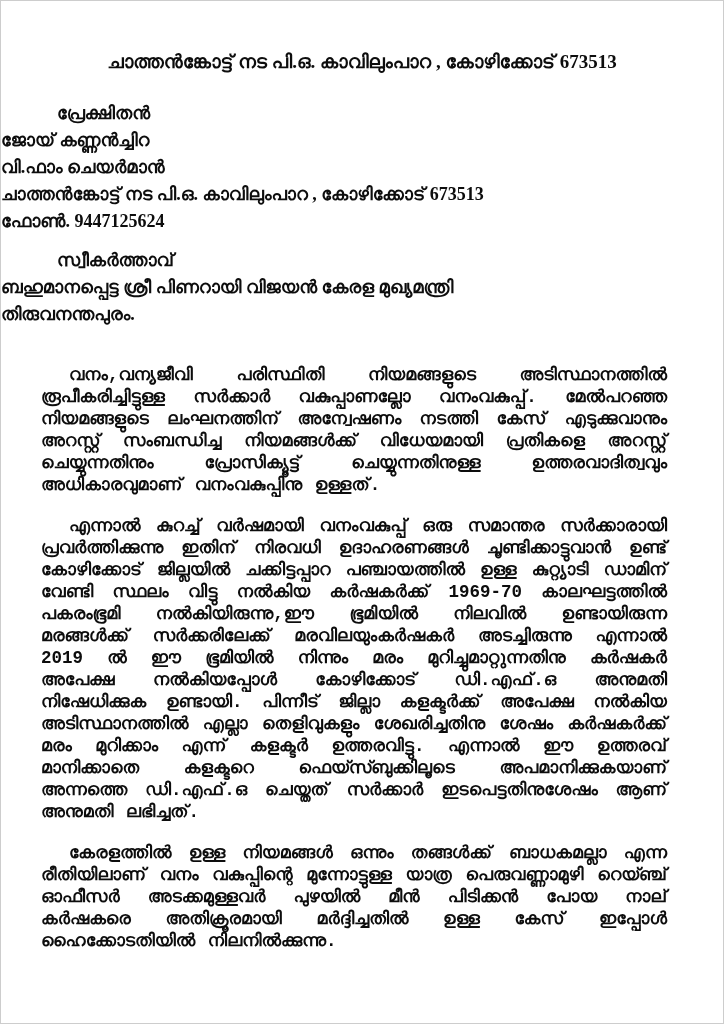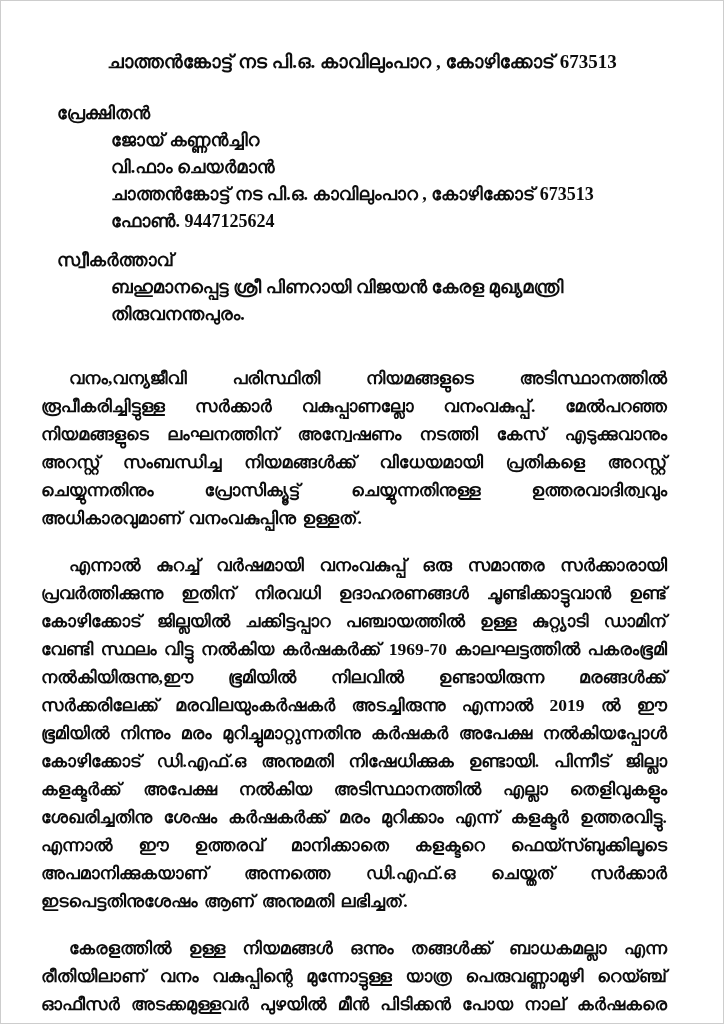--- a/index.html
+++ b/index.html
@@ -39,43 +39,43 @@
     margin-top: 9px;
   }
   .section {
     font-size: 18px;
   }
   .section .label {
     padding-left: 56px;
     line-height: 27px;
   }
   .section .lines {
-    padding-left: 110px;
     padding-right: 40px;
   }
   .section .lines .line {
     line-height: 27px;
   }
   .sender-section {
     margin-top: 26px;
   }
   .recipient-section {
     margin-top: 12px;
   }
   .letter-body {
     margin-top: 36px;
     padding: 0 40px;
     font-size: 17.5px;
     text-align: justify;
   }
   .letter-body p {
     margin: 0 16px 19px 0;
     text-indent: 28px;
-    line-height: 28px;
+    line-height: 22px;
     word-spacing: 2px;
+    font-family: Liberation Mono, monospace;
   }
 </style>
 </head>
 <body>
 
 <div class="page">
 
   <div class="letterhead">
     <div class="address">ചാത്തൻങ്കോട്ട് നട പി.ഒ. കാവിലുംപാറ , കോഴിക്കോട് 673513</div>
   </div>

